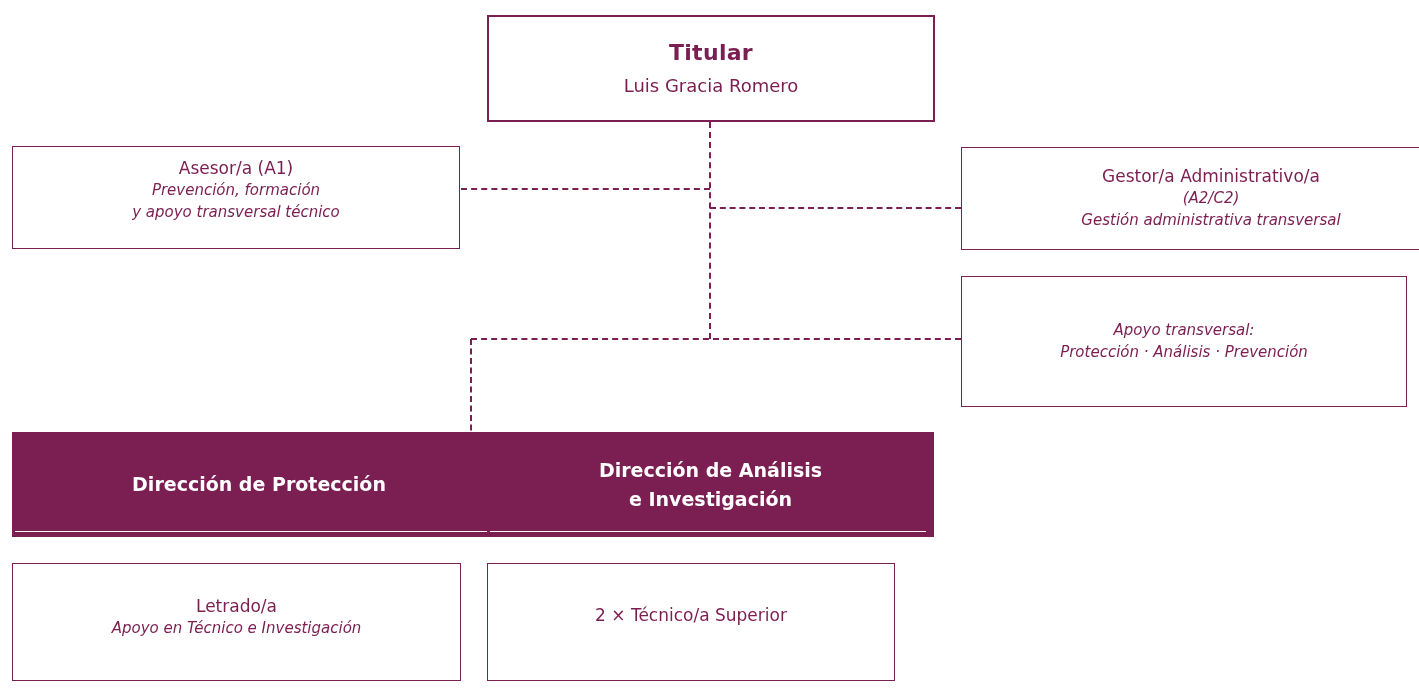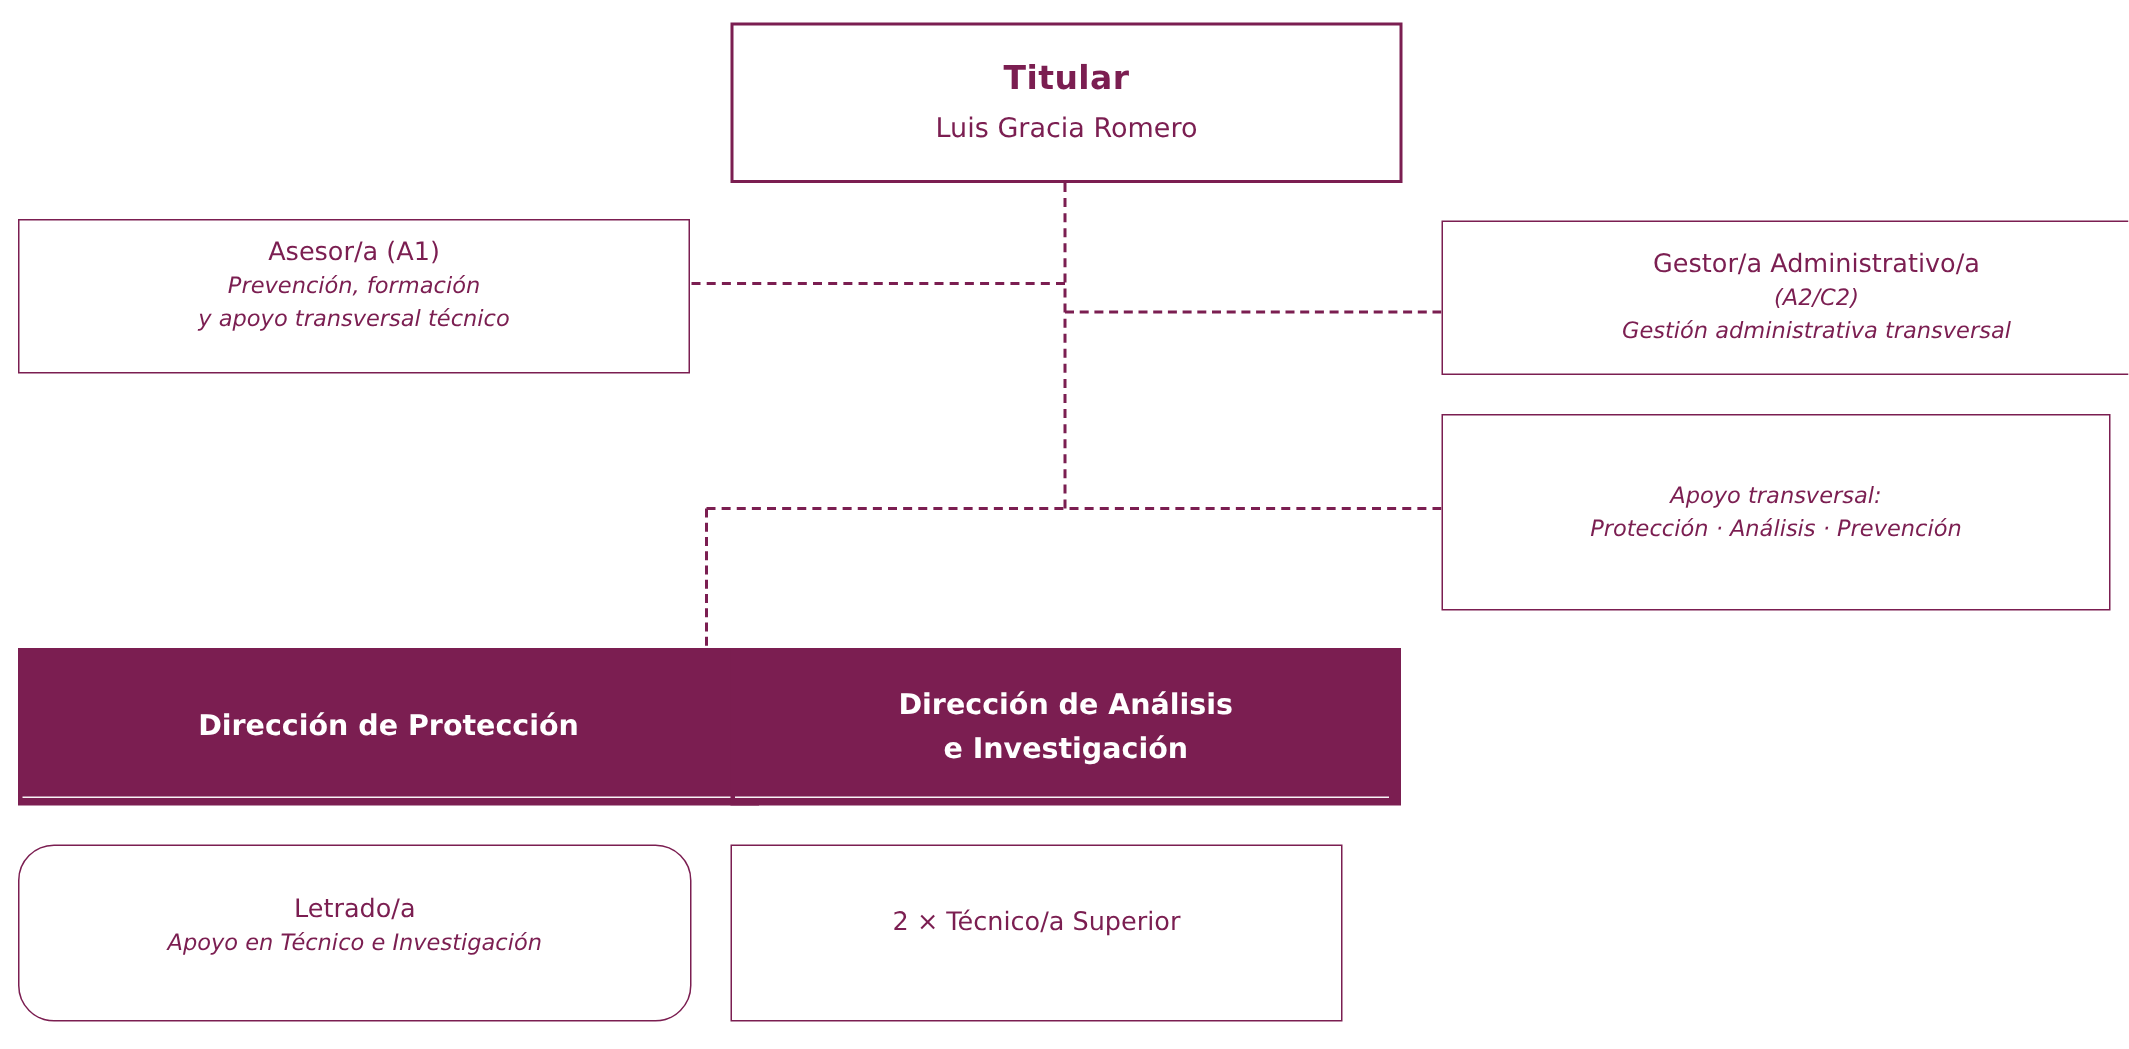--- a/index.html
+++ b/index.html
@@ -81,21 +81,21 @@
 
   <div class="box filled" style="left:12px;top:432px;width:494px;height:105px;">
     <div class="title">Dirección de Protección</div>
   </div>
 
   <div class="box filled" style="left:487px;top:432px;width:447px;height:105px;">
     <div class="title">Dirección de Análisis</div>
     <div class="title">e Investigación</div>
   </div>
 
-  <div class="box" style="left:12px;top:563px;width:449px;height:118px;padding-bottom:10px;border-radius:24px;">
+  <div class="box" style="left:12px;top:563px;width:449px;height:118px;padding-bottom:10px;">
     <div class="title">Letrado/a</div>
     <div class="sub">Apoyo en Técnico e Investigación</div>
   </div>
 
   <div class="box" style="left:487px;top:563px;width:408px;height:118px;padding-bottom:14px;">
     <div class="title">2 × Técnico/a Superior</div>
   </div>
 
 </div>
 

